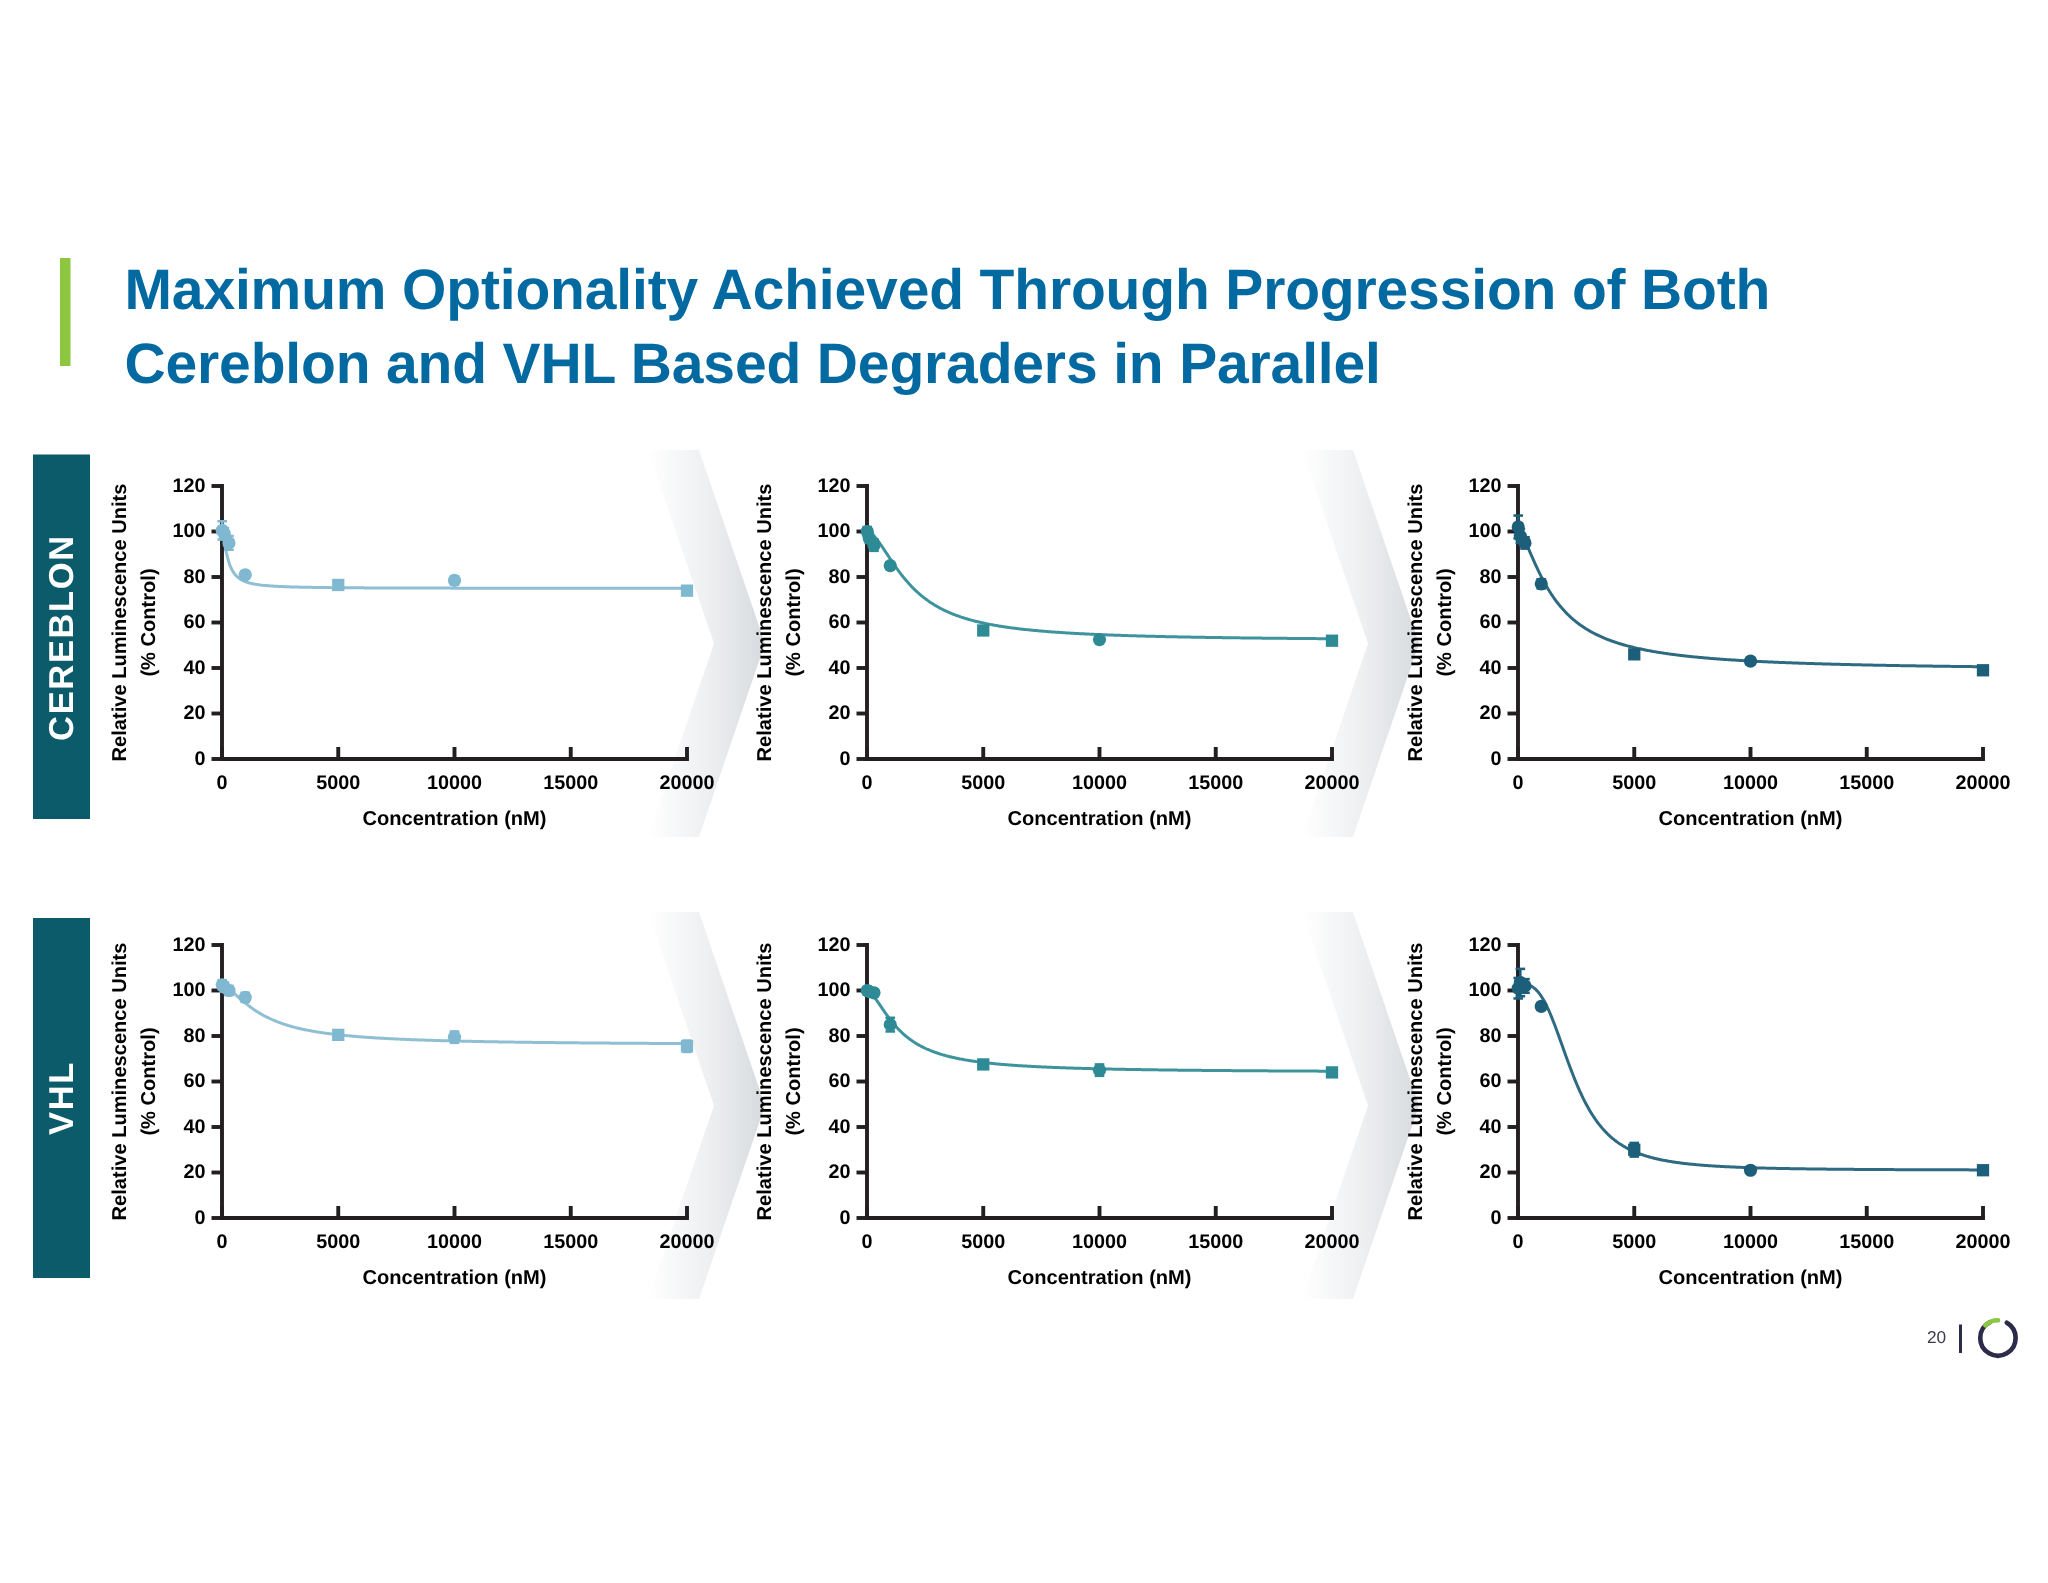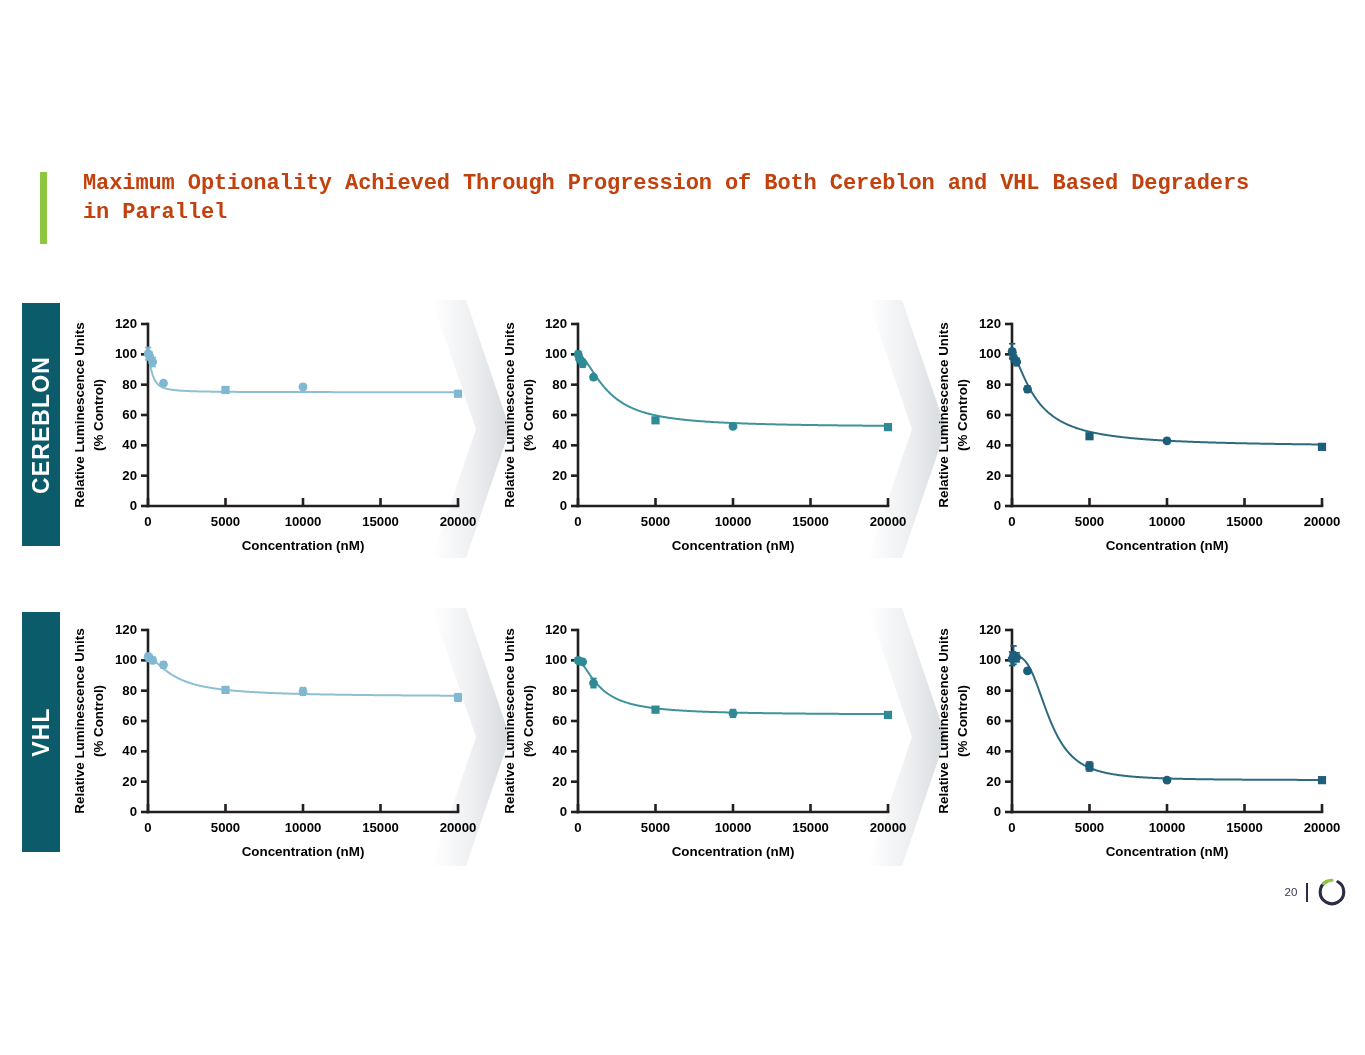--- a/index.html
+++ b/index.html
@@ -13,22 +13,22 @@
   }
   #slide{position:absolute;left:0;top:0;width:1365px;height:1055px;background:#fff;}
 
   
   #title-accent-bar{
     position:absolute;left:40px;top:172px;width:7px;height:72px;
     background:#8DC63F;
   }
   #page-title{
     position:absolute;left:83px;top:170px;width:1180px;
-    font-size:22px;font-weight:bold;line-height:1.30;
-    color:#c2410c;letter-spacing:-0.1px;font-family:Liberation Mono, monospace;
+    font-size:38px;font-weight:bold;line-height:1.30;
+    color:#0369a1;letter-spacing:-0.1px;
   }
 
   
   .row-band{
     position:absolute;width:38px;background:#0C5B6B;
   }
   .row-band span{
     position:absolute;left:50%;top:50%;
     transform:translate(-50%,-50%) rotate(-90deg);
     white-space:nowrap;

